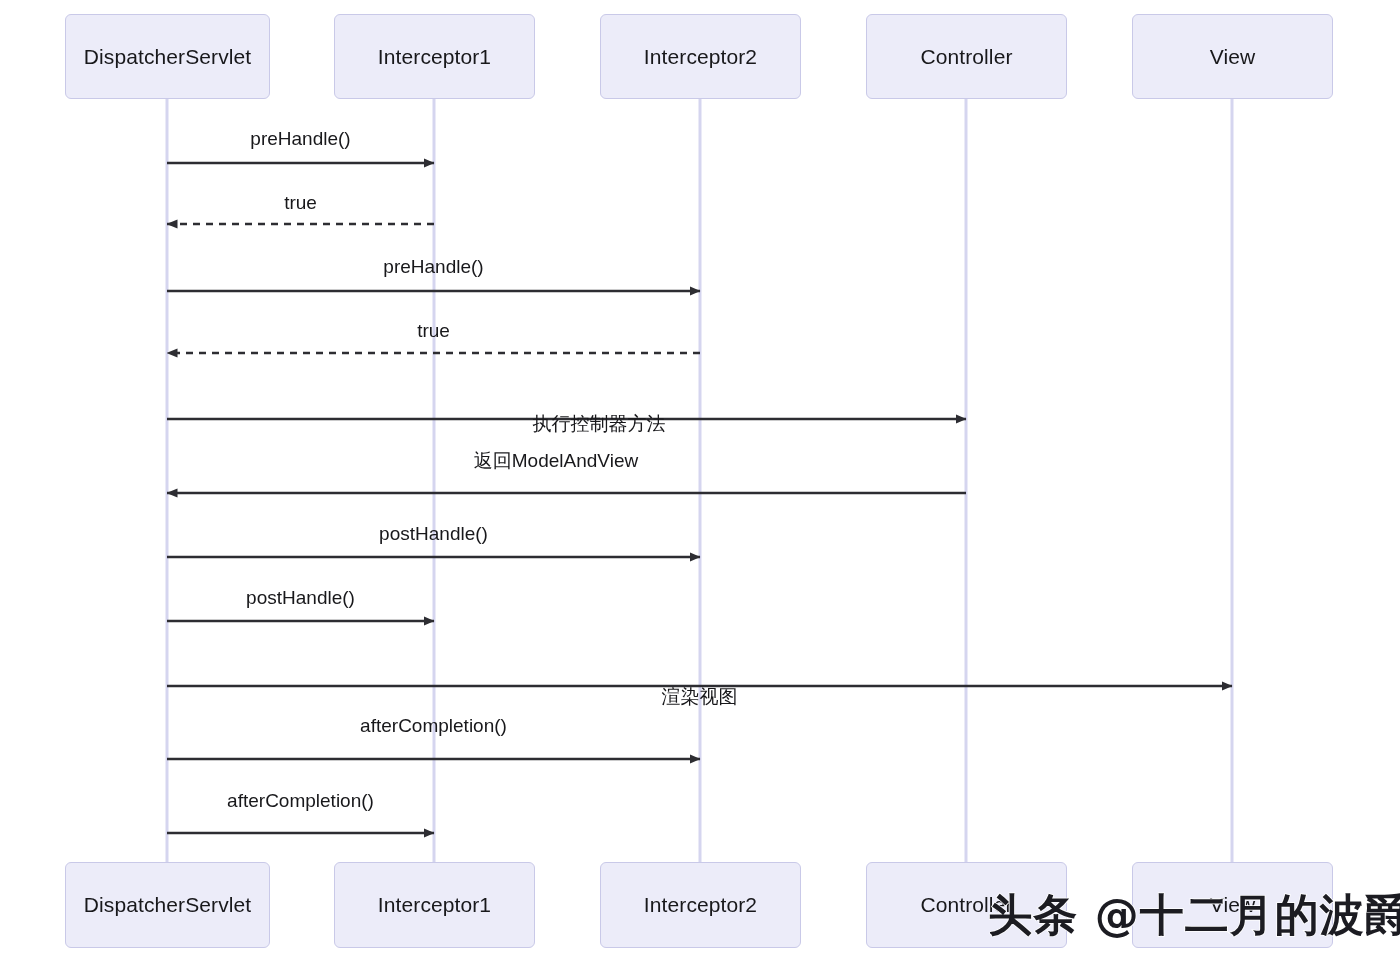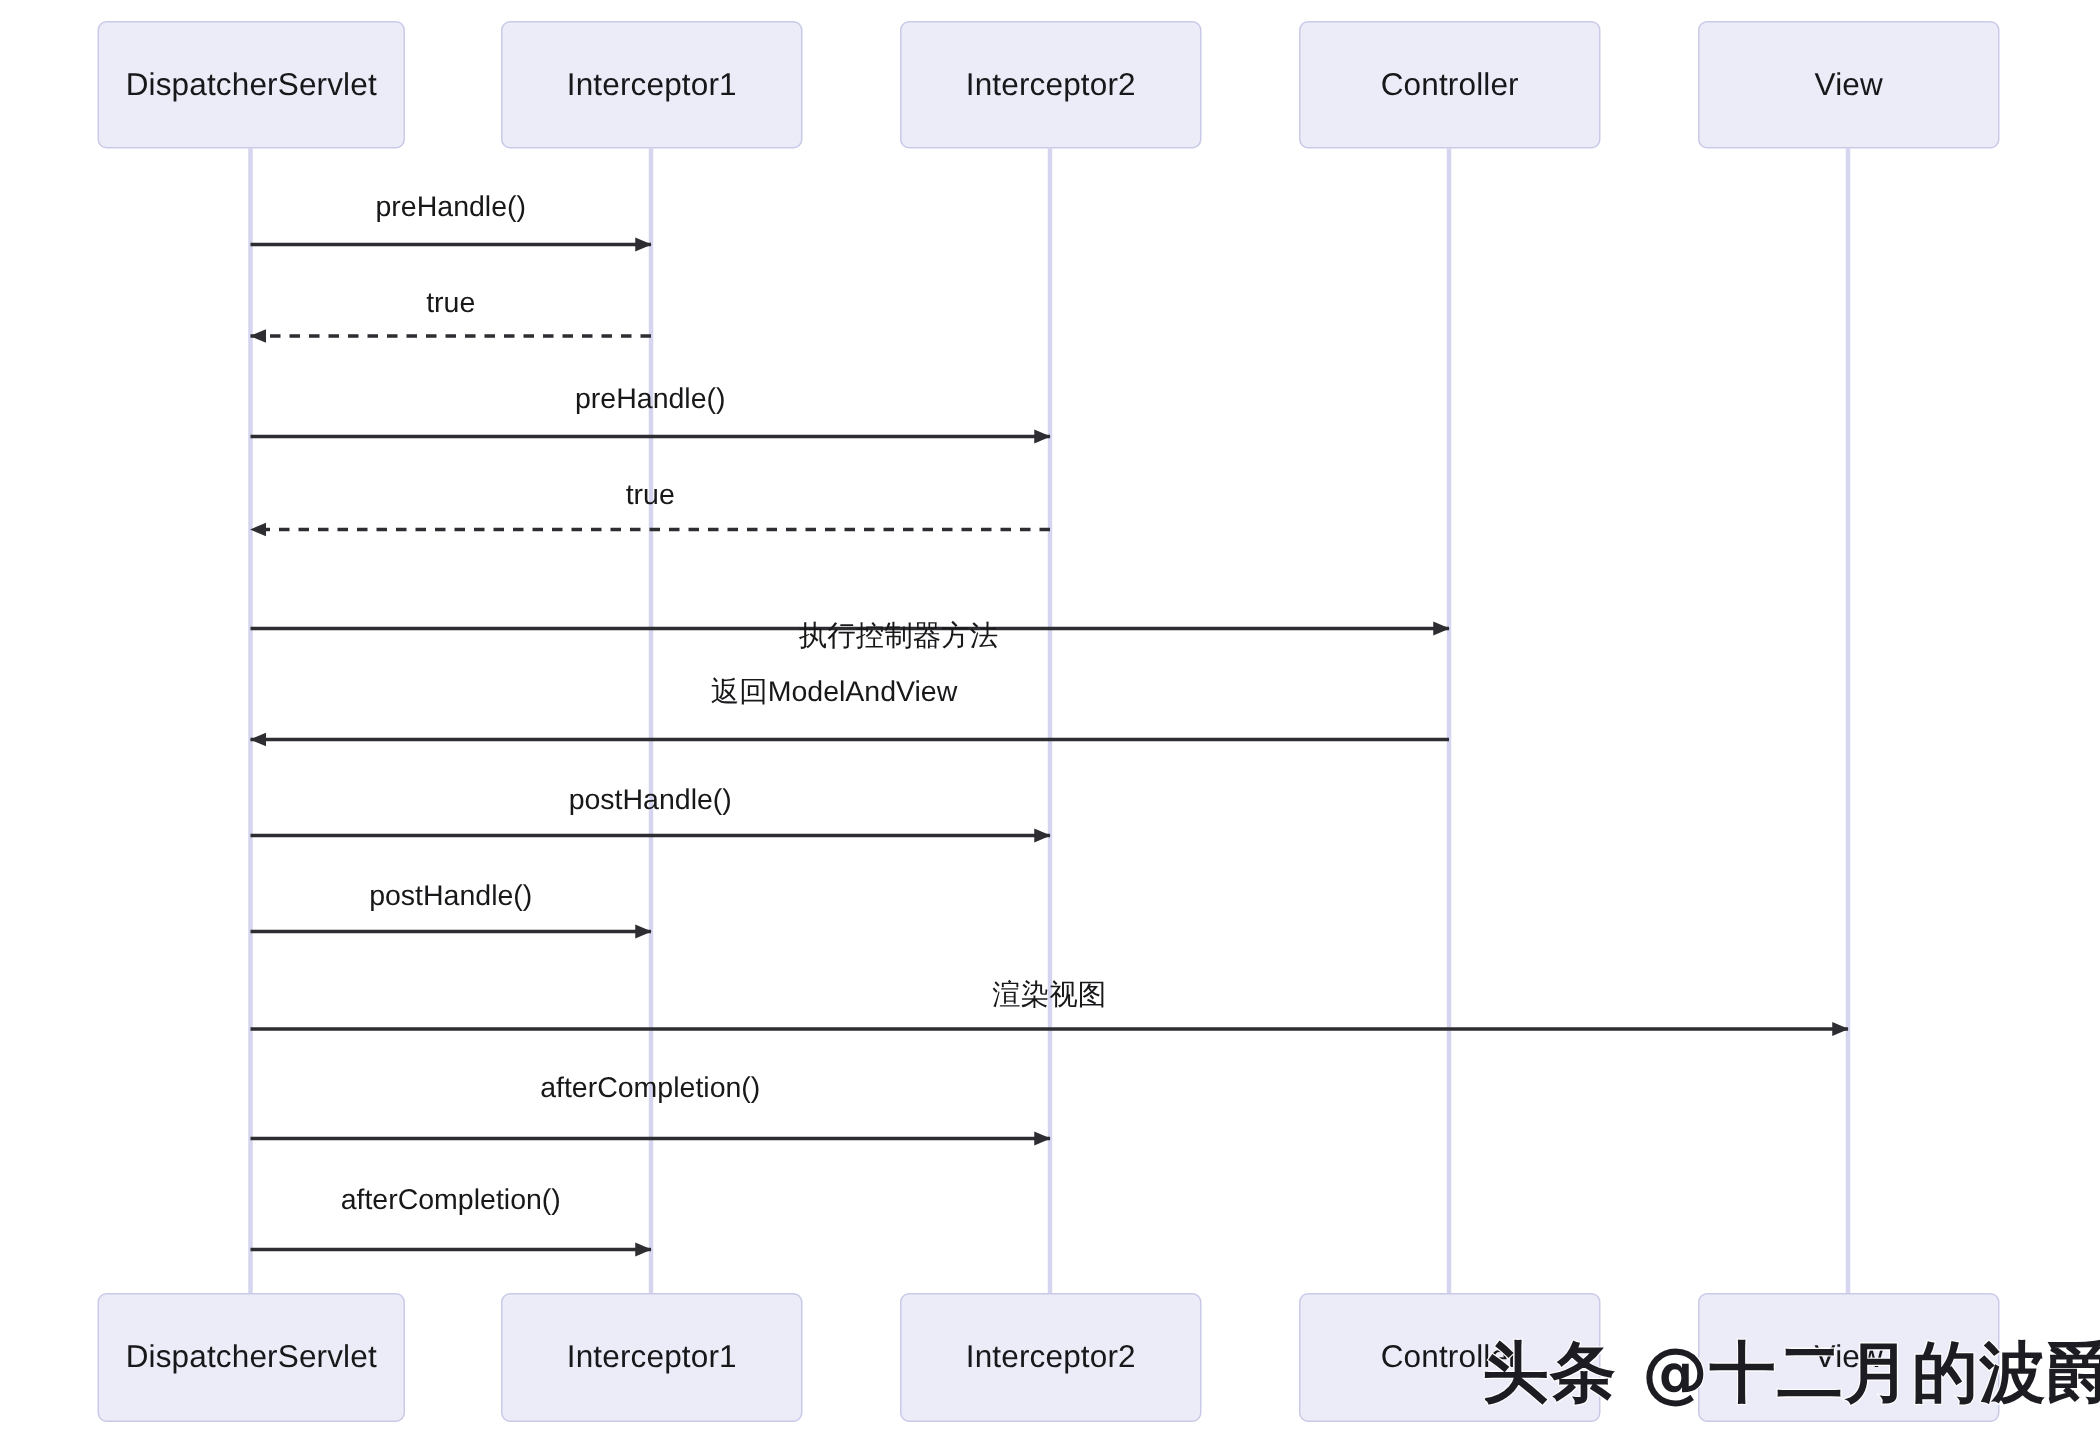--- a/index.html
+++ b/index.html
@@ -138,20 +138,20 @@
     </div>
   <div id="message-labels">
       <div class="msg-label" style="left: 300.5px; top: 128px;">preHandle()</div>
       <div class="msg-label" style="left: 300.5px; top: 192px;">true</div>
       <div class="msg-label" style="left: 433.5px; top: 256px;">preHandle()</div>
       <div class="msg-label" style="left: 433.5px; top: 320px;">true</div>
       <div class="msg-label" style="left: 599px; top: 383px; margin-top: 28px;">执行控制器方法</div>
       <div class="msg-label" style="left: 556px; top: 448px;">返回ModelAndView</div>
       <div class="msg-label" style="left: 433.5px; top: 523px;">postHandle()</div>
       <div class="msg-label" style="left: 300.5px; top: 587px;">postHandle()</div>
-      <div class="msg-label" style="left: 699.5px; top: 650px;">渲染视图</div>
+      <div class="msg-label" style="left: 699.5px; top: 684px;">渲染视图</div>
       <div class="msg-label" style="left: 433.5px; top: 715px;">afterCompletion()</div>
       <div class="msg-label" style="left: 300.5px; top: 790px;">afterCompletion()</div>
     </div>
 
   <div class="watermark" id="watermark" style="left: 1199px; top: 886px;">头条 @十二月的波爵</div>
 
 </div>
 
 </body></html>

